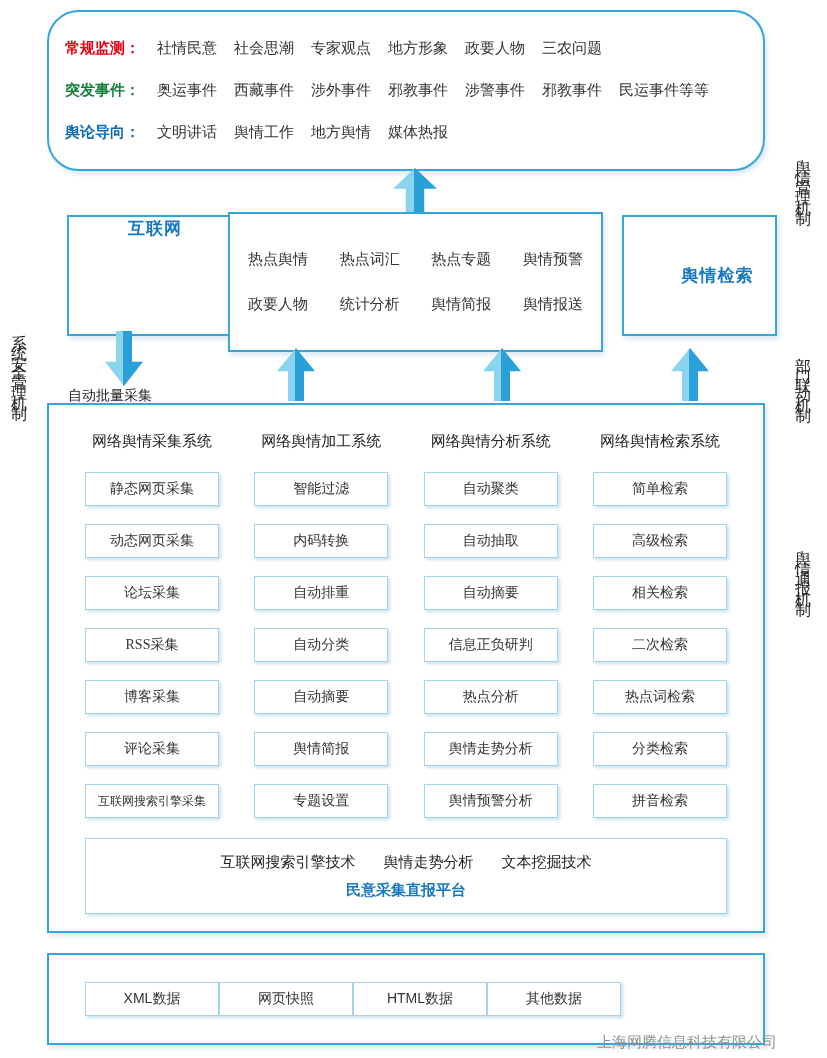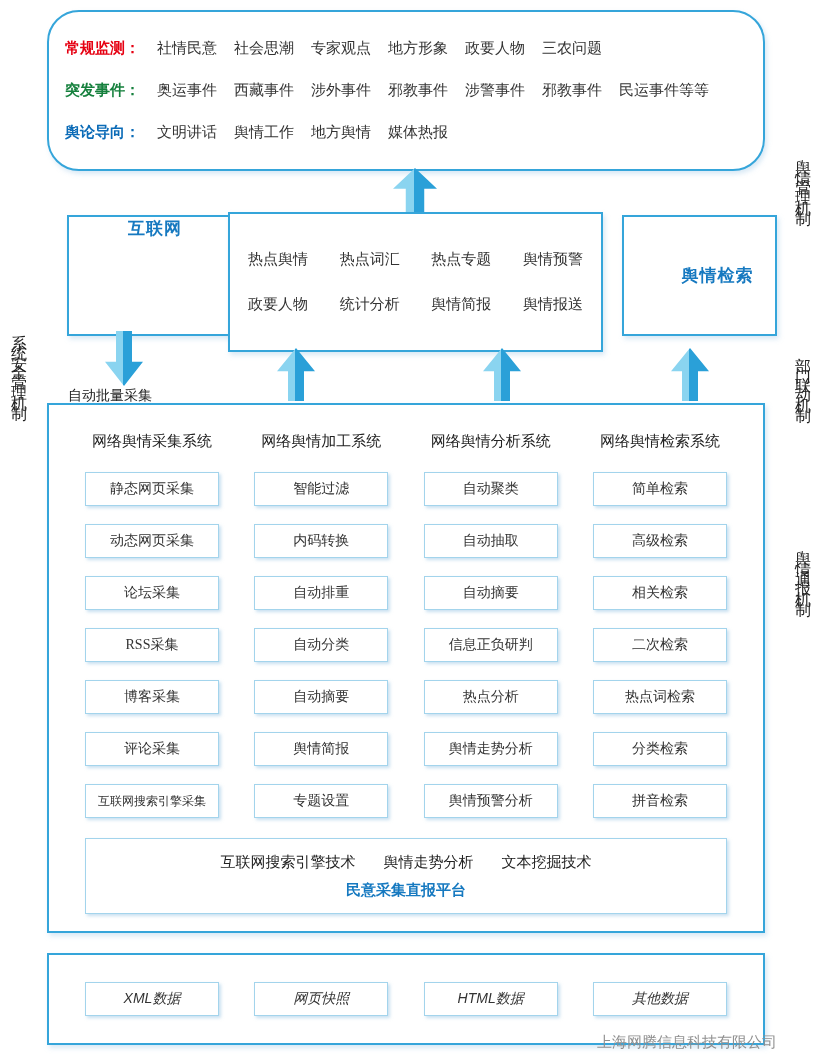--- a/index.html
+++ b/index.html
@@ -50,21 +50,21 @@
             font-size:14px;color:#333;white-space:nowrap;}
   .item-box.small{font-size:12px;}
   .tech-box{margin:20px 36px 0;height:76px;border:1px solid var(--item-border);
             box-shadow:2px 2px 3px rgba(150,195,228,.5);
             display:flex;flex-direction:column;align-items:center;justify-content:center;gap:9px;}
   .tech-row{display:flex;gap:28px;font-size:15px;color:#222;}
   .platform{color:var(--accent-blue);font-weight:bold;font-size:15px;}
 
   
   .bottom-panel{left:47px;top:953px;width:718px;height:92px;}
-  .bottom-items{height:100%;display:flex;justify-content:space-between;align-items:center;padding:0 36px;font-style:italic;}
+  .bottom-items{height:100%;display:flex;align-items:center;padding:0 36px;}
   .bottom-box{width:134px;}
 
   
   .v-label{position:absolute;writing-mode:vertical-rl;text-orientation:upright;
            font-size:16px;color:#222;letter-spacing:10px;}
   .v-label.left{left:8px;top:322px;}
   .v-label.r1{left:792px;top:147px;}
   .v-label.r2{left:792px;top:344px;}
   .v-label.r3{left:792px;top:538px;}
 

